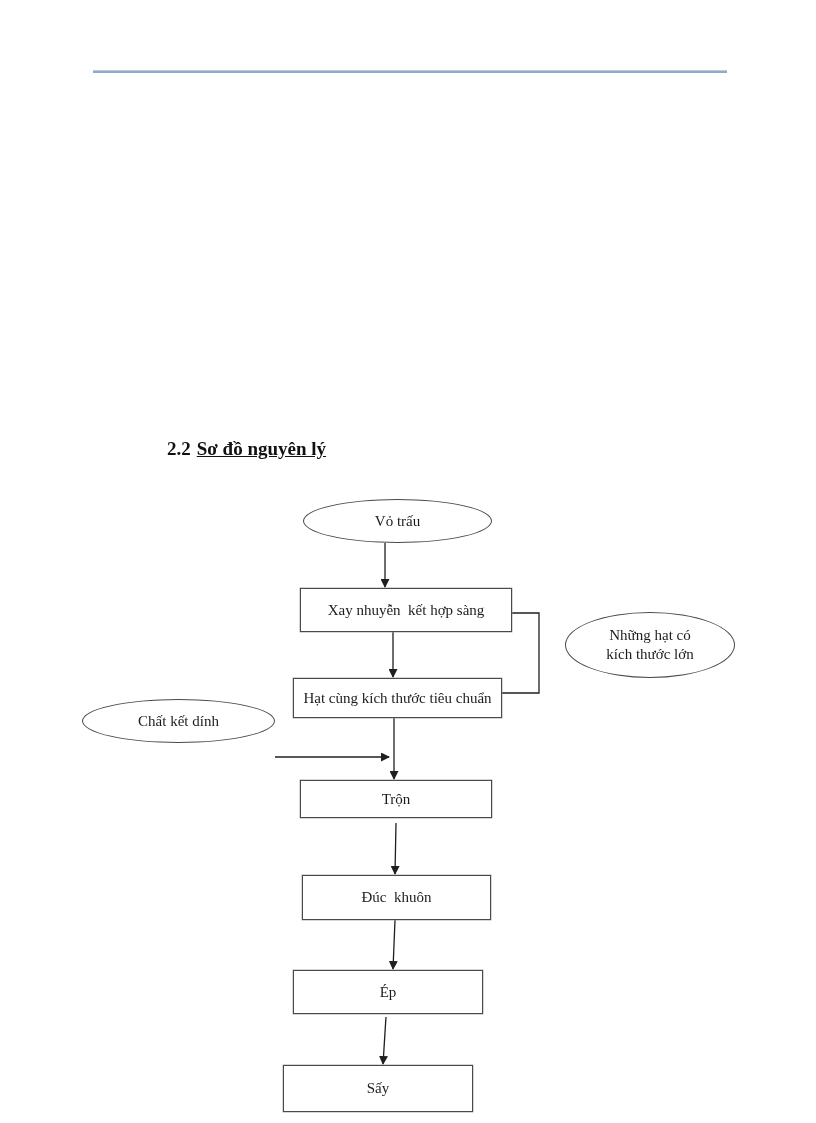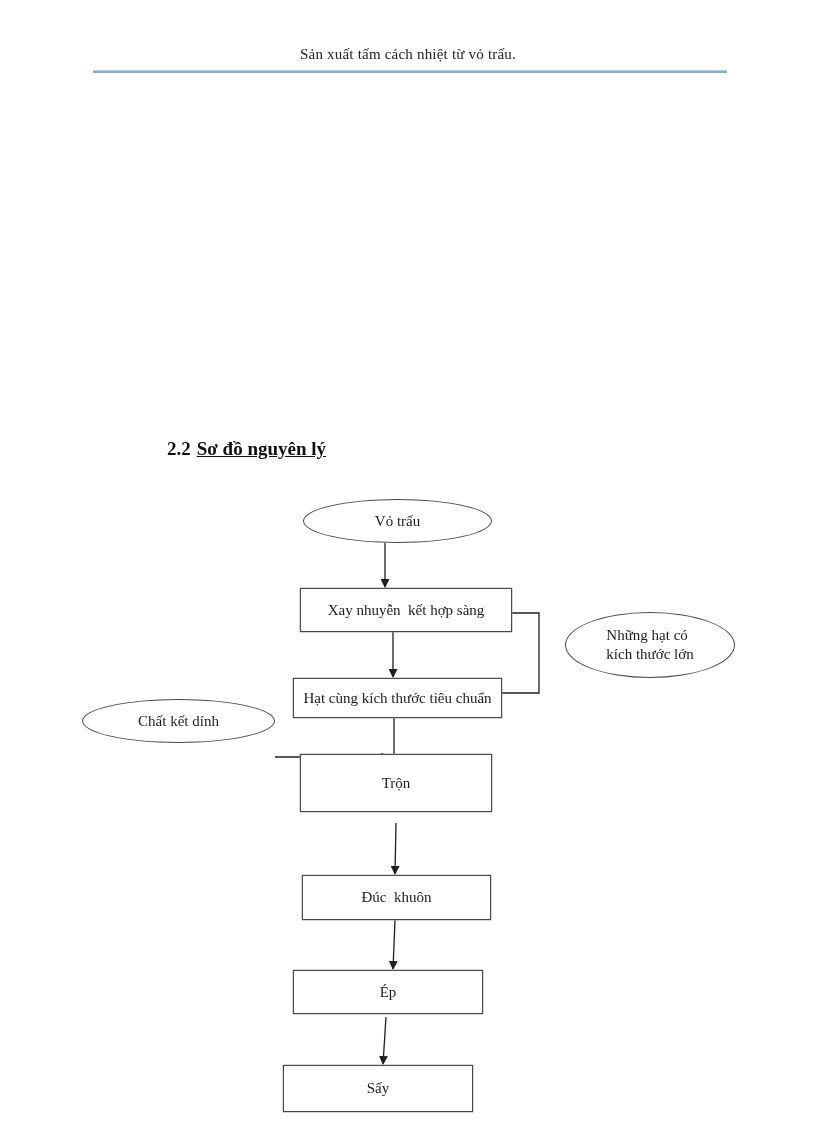--- a/index.html
+++ b/index.html
@@ -28,45 +28,44 @@
     position:absolute;top:438px;left:167px;
     font-size:19px;font-weight:bold;color:#111;
     white-space:nowrap;
   }
   .section-heading .title{text-decoration:underline;margin-left:6px;}
   
   .arrows{position:absolute;top:0;left:0;width:816px;height:1123px;pointer-events:none;}
   .node{
     position:absolute;
     display:flex;align-items:center;justify-content:center;
-    text-align:left;
+    text-align:center;
     font-size:15px;color:#1c1c1c;
     background:#ffffff;
     box-sizing:border-box;
   }
   .node .node-label{white-space:pre-wrap;line-height:1.25;}
   .rect{border:1px solid #4a4a4a;box-shadow:0 0 0 .4px #9a9a9a;}
   .ellipse{border:1px solid #4a4a4a;border-radius:50%;}
   
   #n-vo-trau      {left:303px;top:499px;width:189px;height:44px;}
   #n-xay-nhuyen   {left:300px;top:588px;width:212px;height:44px;}
   #n-hat-cung     {left:293px;top:678px;width:209px;height:40px;}
   #n-nhung-hat-lon{left:565px;top:612px;width:170px;height:66px;}
   #n-chat-ket-dinh{left:82px; top:699px;width:193px;height:44px;}
-  #n-tron         {left:300px;top:754px;width:192px;height:58px;font-family:Liberation Serif, serif;}
+  #n-tron         {left:300px;top:780px;width:192px;height:38px;font-family:Liberation Serif, serif;}
   #n-duc-khuon    {left:302px;top:875px;width:189px;height:45px;}
   #n-ep           {left:293px;top:970px;width:190px;height:44px;}
   #n-say          {left:283px;top:1065px;width:190px;height:47px;}
 </style>
 </head>
 <body>
 
 <div class="page">
 
-  <div class="doc-header">Sản xuất tấm cách nhiệt từ vỏ trấu.</div>
   <div class="header-rule"></div>
 
   <div class="section-heading"><span>2.2</span><span class="title">Sơ đồ nguyên lý</span></div>
 
   <svg class="arrows" viewBox="0 0 816 1123" xmlns="http://www.w3.org/2000/svg">
     <defs>
       <marker id="ah" markerUnits="userSpaceOnUse" markerWidth="9" markerHeight="9" refX="8" refY="4.5" orient="auto">
         <path d="M0,0 L9,4.5 L0,9 Z" fill="#1f1f1f"></path>
       </marker>
     </defs>

